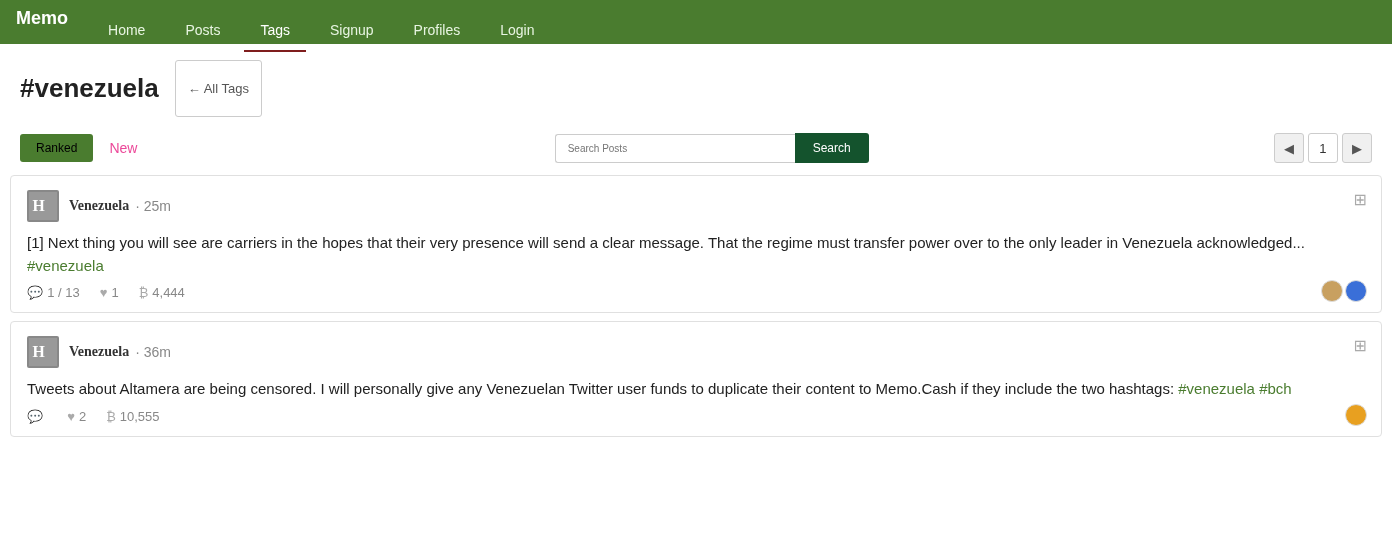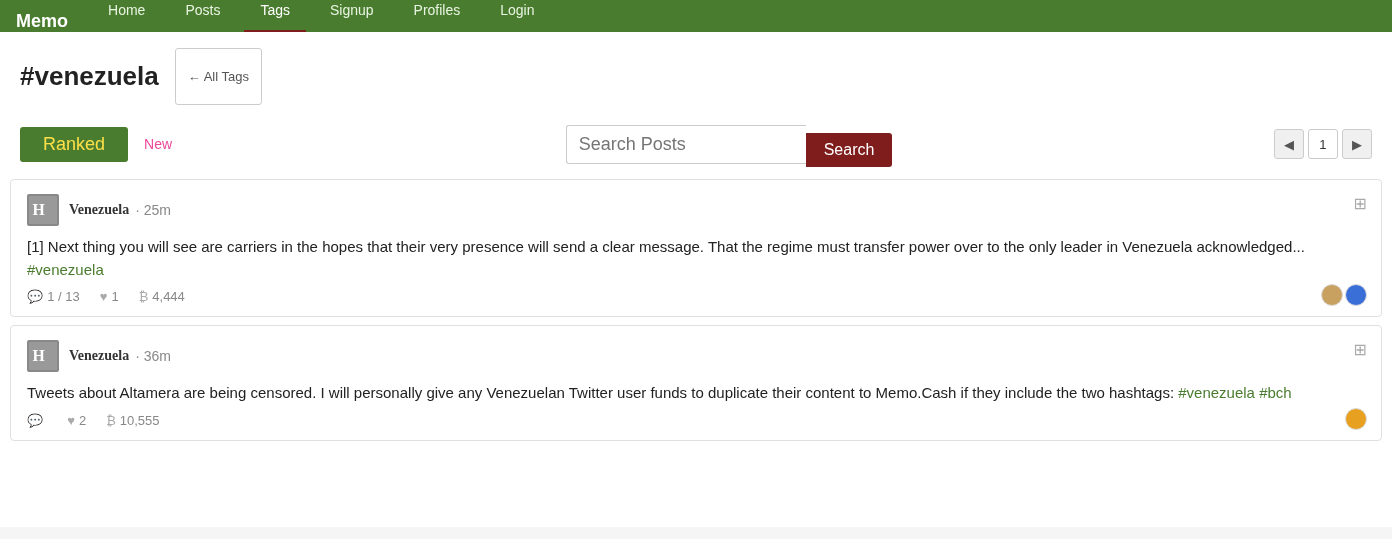--- a/index.html
+++ b/index.html
@@ -2,23 +2,23 @@
 <html><head>
   <meta charset="utf-8">
   <style>
     * { box-sizing: border-box; margin: 0; padding: 0; }
     body { font-family: Arial, sans-serif; background: #f5f5f5; font-size: 14px; color: #333; }
 
     
     nav {
       background: #4a7c2f;
       display: flex;
-      align-items: flex-end;
-      padding: 0 16px;
-      height: 32px;
+      align-items: flex-start;
+      padding: 8px 16px;
+      height: 44px;
     }
     .nav-logo {
       color: #fff;
       font-weight: bold;
       font-size: 18px;
       margin-right: 24px;
       text-decoration: none;
     }
     .nav-links {
       display: flex;
@@ -69,54 +69,53 @@
       display: flex;
       align-items: center;
       justify-content: space-between;
     }
     .filter-left { display: flex; align-items: center; gap: 4px; }
     .filter-center { display: flex; align-items: center; gap: 0; }
     .filter-right { display: flex; align-items: center; gap: 4px; }
 
     .btn-ranked {
       background: #4a7c2f;
-      color: #fde047;
+      color: #000000;
       border: none;
-      padding: 7px 23px;
+      padding: 7px 16px;
       border-radius: 3px;
-      font-size: 18px;
+      font-size: 12px;
       cursor: pointer;
     }
     .btn-new {
       background: transparent;
       color: #ec4899;
       border: none;
       padding: 7px 12px;
       font-size: 14px;
       cursor: pointer;
     }
 
     .search-input {
       border: 1px solid #ccc;
       padding: 8px 12px;
-      font-size: 18px;
+      font-size: 10px;
       width: 240px;
       outline: none;
       border-radius: 3px 0 0 3px;
       border-right: none;
     }
     .search-btn {
-      background: #7f1d1d;
+      background: #14532d;
       color: #fff;
       border: none;
       padding: 8px 18px;
-      font-size: 16px;
+      font-size: 12px;
       cursor: pointer;
       border-radius: 0 3px 3px 0;
-      margin-top: 12px;
     }
 
     .pagination {
       display: flex;
       align-items: center;
       gap: 4px;
     }
     .page-arrow {
       background: #f0f0f0;
       border: 1px solid #ccc;

